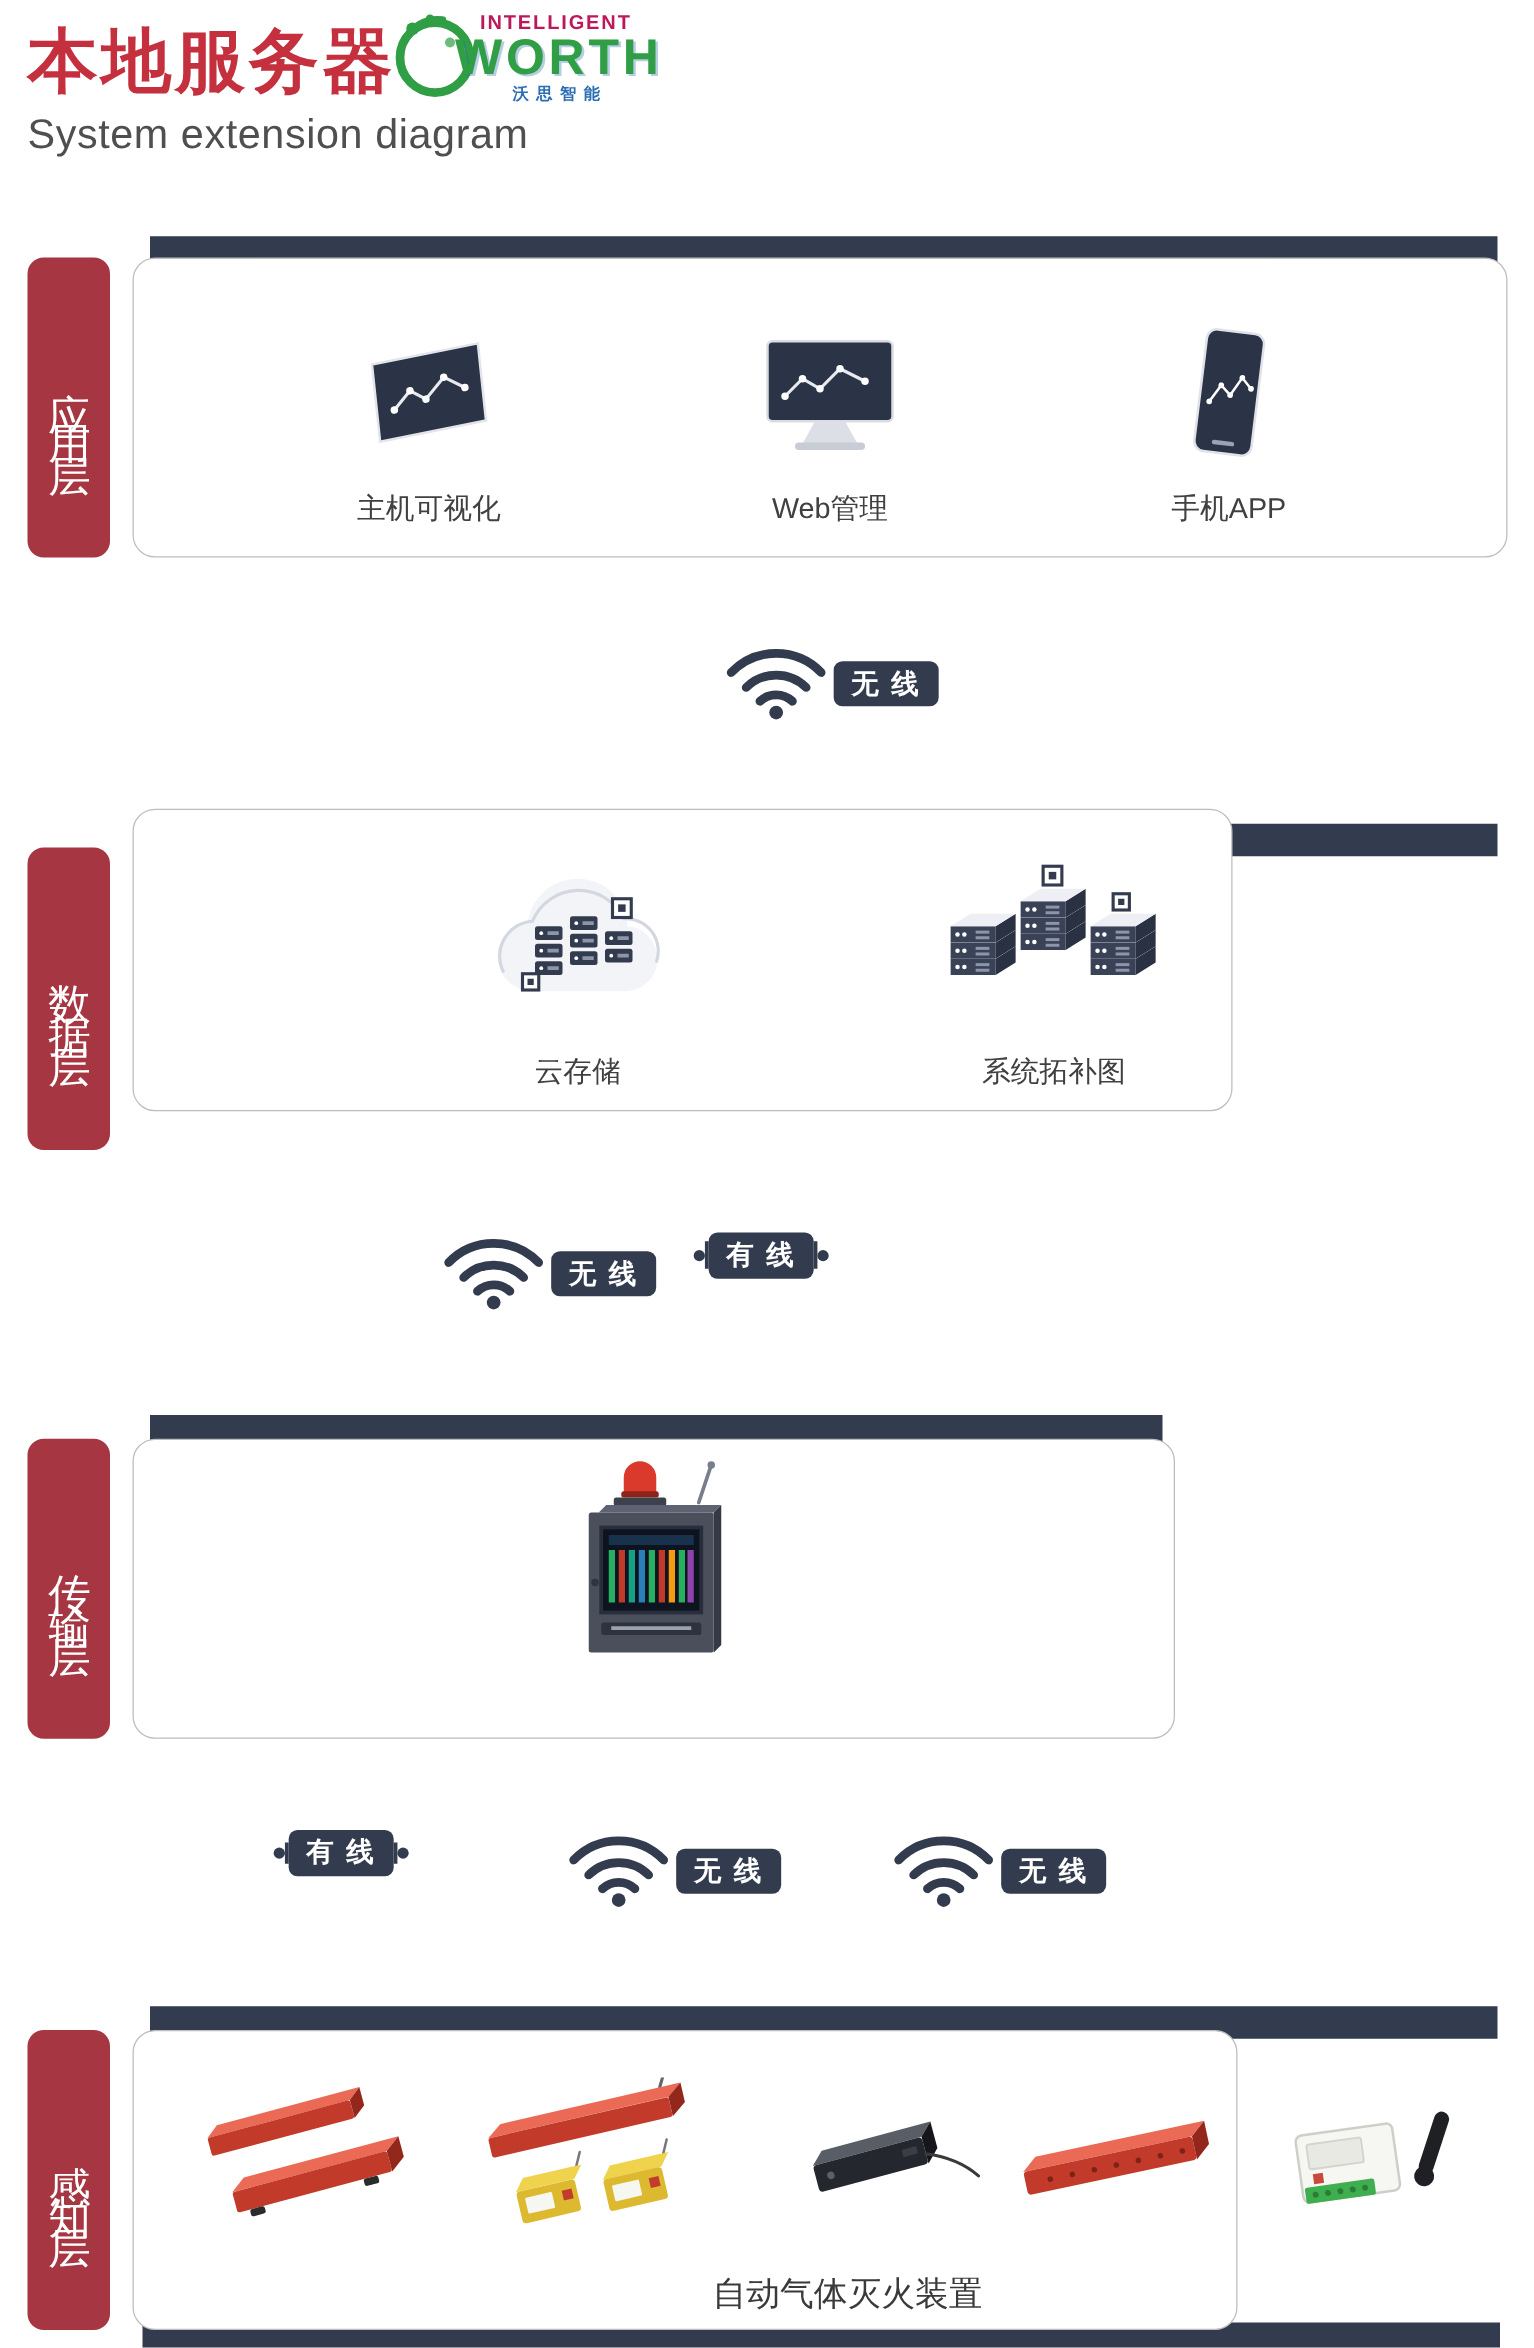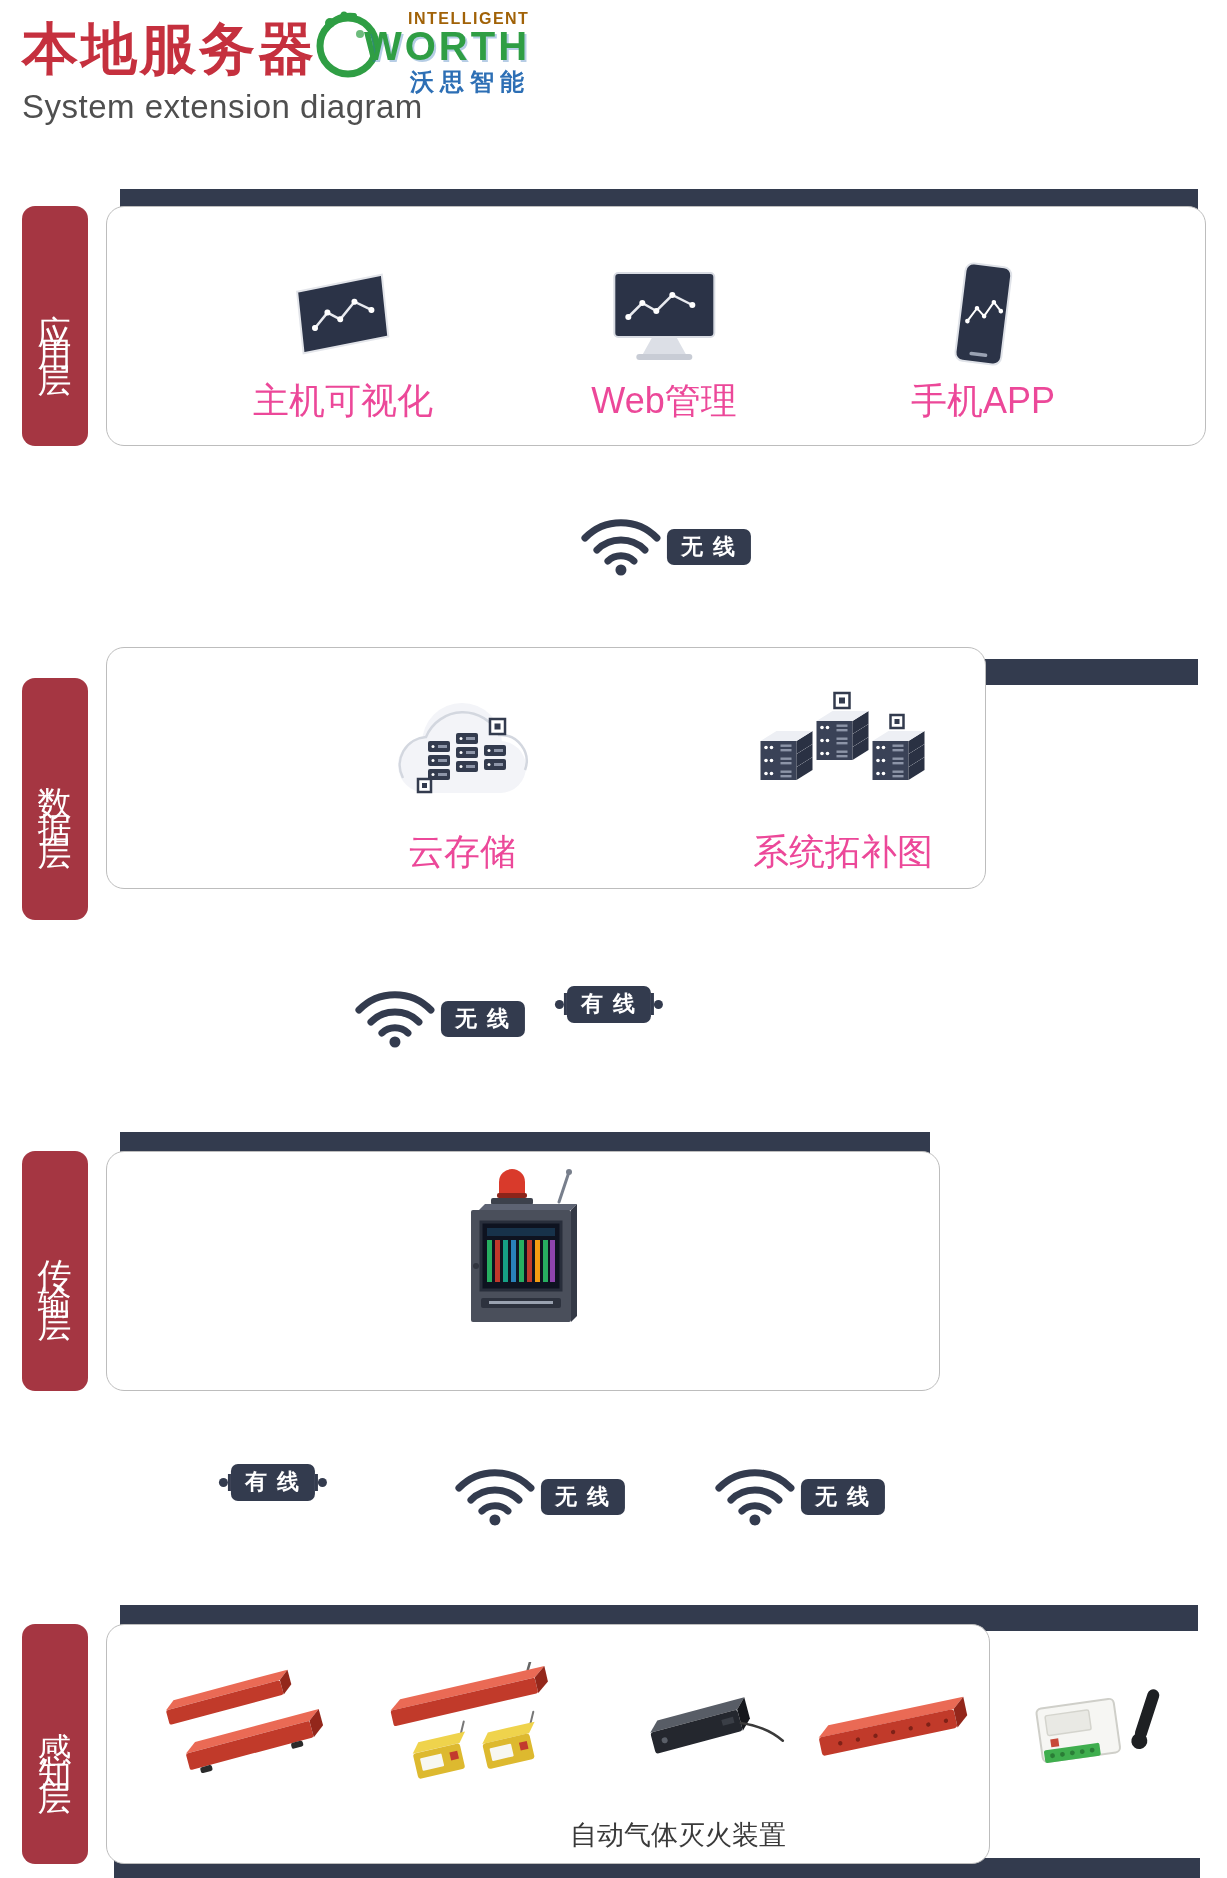--- a/index.html
+++ b/index.html
@@ -18,50 +18,50 @@
     font-size:56px; font-weight:700; color:#c5303e; letter-spacing:3px;
   }
   .title-en {
     position:absolute; left:22px; top:88px;
     font-size:33px; color:#4f4f4f; letter-spacing:0.5px;
   }
   .logo { position:absolute; left:312px; top:0; width:225px; height:100px; }
   .logo svg.globe { position:absolute; left:0; top:4px; }
   .logo-top {
     position:absolute; left:72px; top:10px;
-    font-size:16px; font-weight:700; color:#a16207; letter-spacing:1.5px;margin-left:24px;
+    font-size:16px; font-weight:700; color:#be185d; letter-spacing:1.5px;
   }
   .logo-name {
     position:absolute; left:52px; top:24px;
     font-size:40px; font-weight:800; color:#2f9e44; letter-spacing:3px;
     text-shadow:2px 2px 0 rgba(45,111,181,0.35);
   }
   .logo-sub {
     position:absolute; left:98px; top:66px;
-    font-size:24px; font-weight:700; color:#2d6fb5; letter-spacing:6px;
+    font-size:13px; font-weight:700; color:#2d6fb5; letter-spacing:6px;
   }
 
   
   .layer-bar { position:absolute; background:#333b4e; z-index:1; }
   .panel {
     position:absolute; background:#fff;
     border:1px solid #bdbdbd; border-radius:18px; z-index:2;
   }
   .layer-tab {
     position:absolute; width:66px; background:#a53642; border-radius:13px;
     color:#fff; display:flex; align-items:center; justify-content:center; z-index:2;
   }
   .layer-tab span {
     writing-mode: vertical-lr; text-orientation: upright;
     font-size:34px; letter-spacing:26px; font-weight:500; line-height:1;
   }
 
   .node { position:absolute; transform:translateX(-50%); display:flex; flex-direction:column; align-items:center; }
   .icon-box { display:flex; align-items:center; justify-content:center; }
-  .node-label { font-size:36px; color:#ec4899; white-space:nowrap; }
+  .node-label { font-size:23px; color:#404040; margin-top:14px; white-space:nowrap; }
   .panel-caption {
     position:absolute; transform:translateX(-50%);
     font-size:27px; color:#3a3a3a; white-space:nowrap;
   }
 
   
   .conn {
     position:absolute; transform:translateX(-50%); z-index:3;
     display:flex; flex-direction:row; align-items:center;
   }

